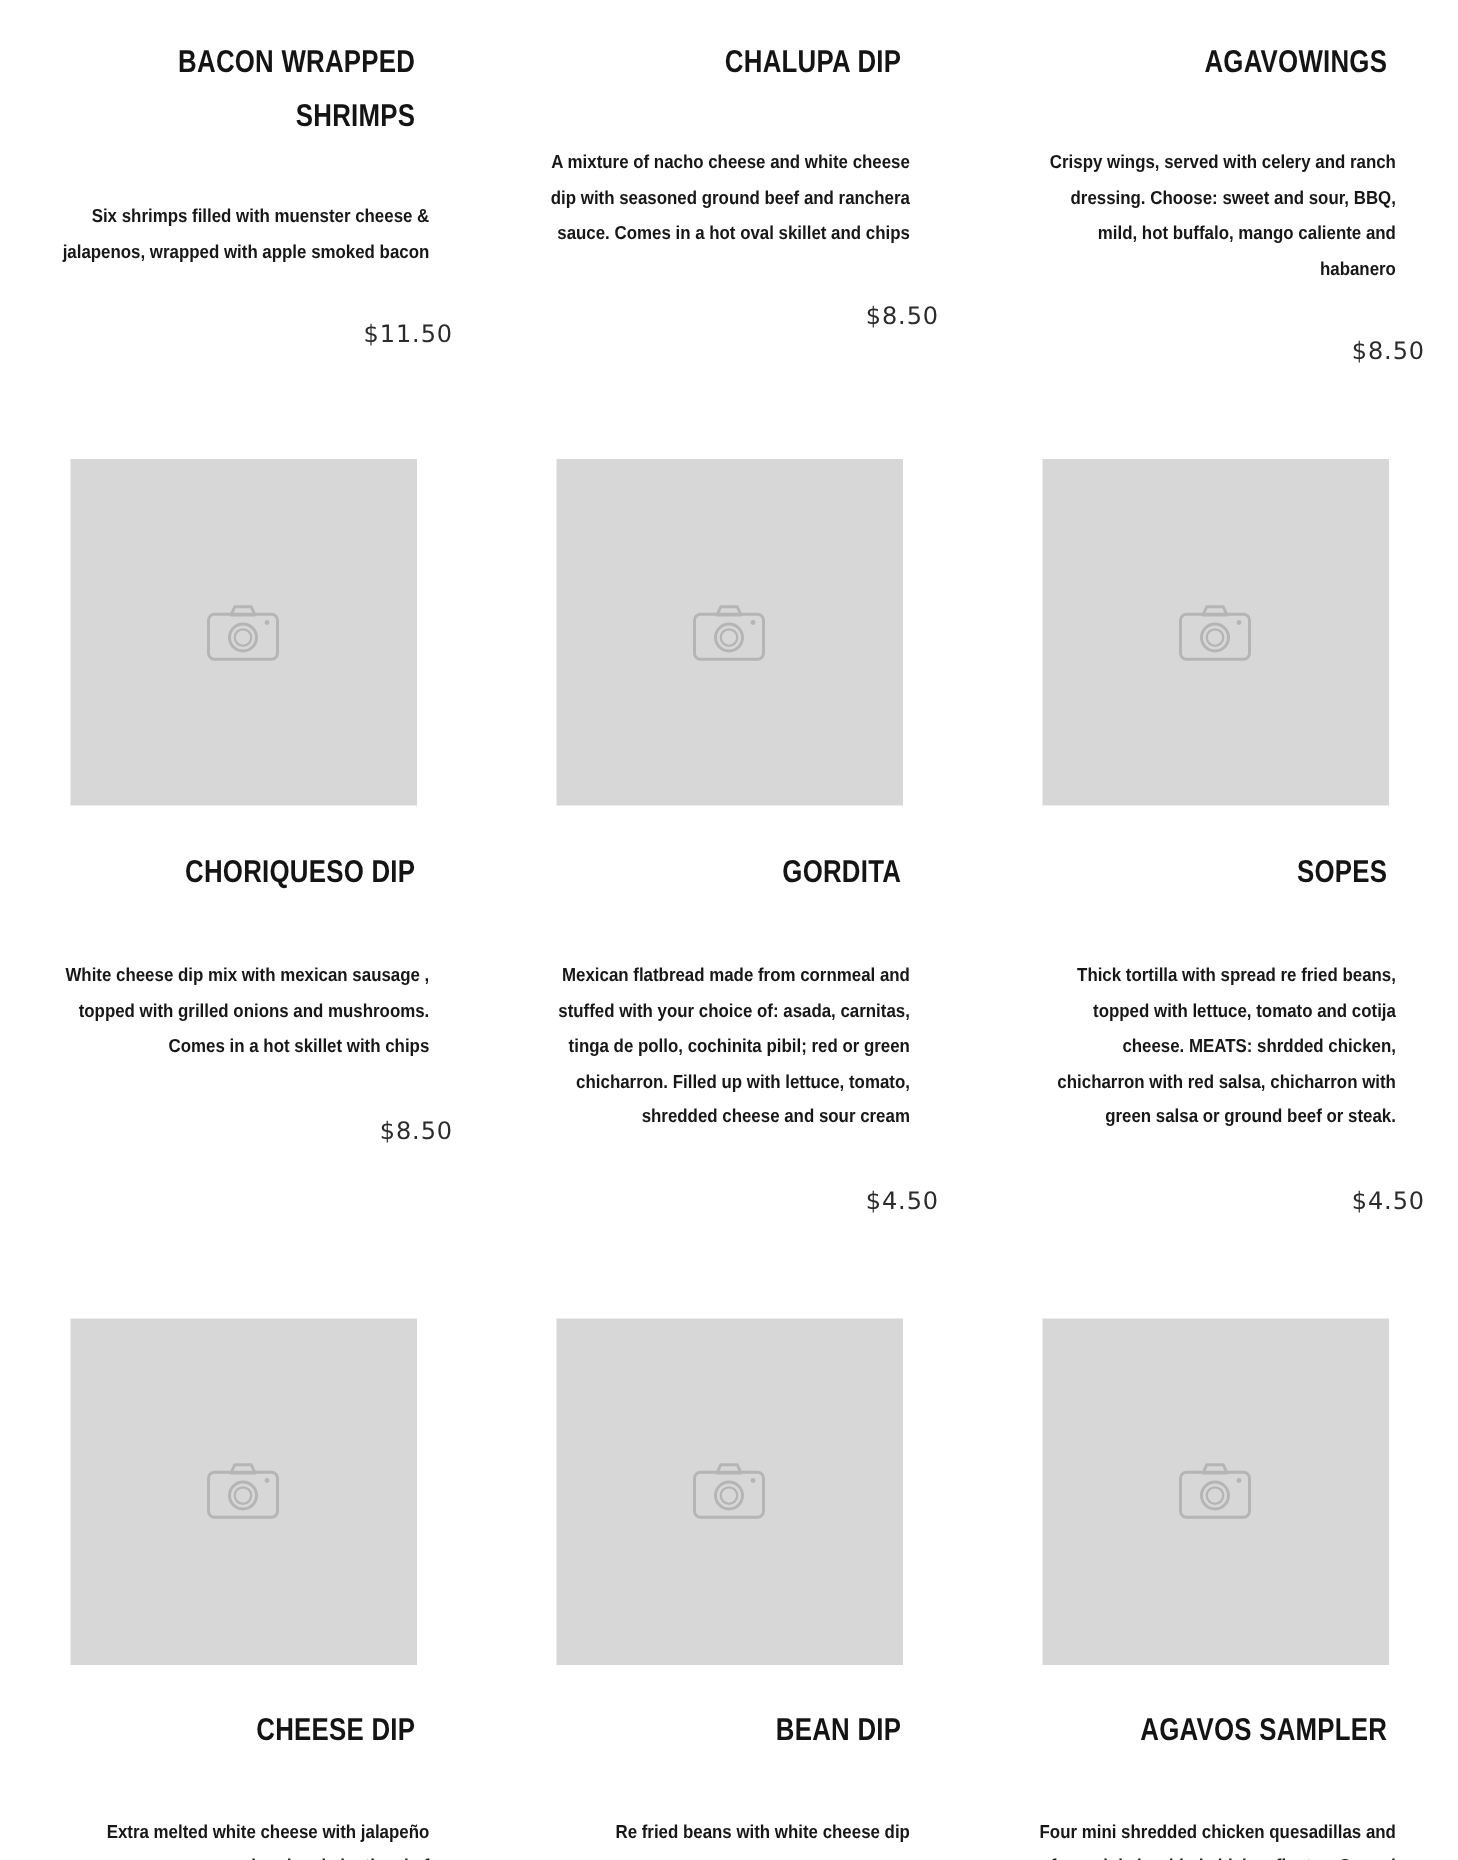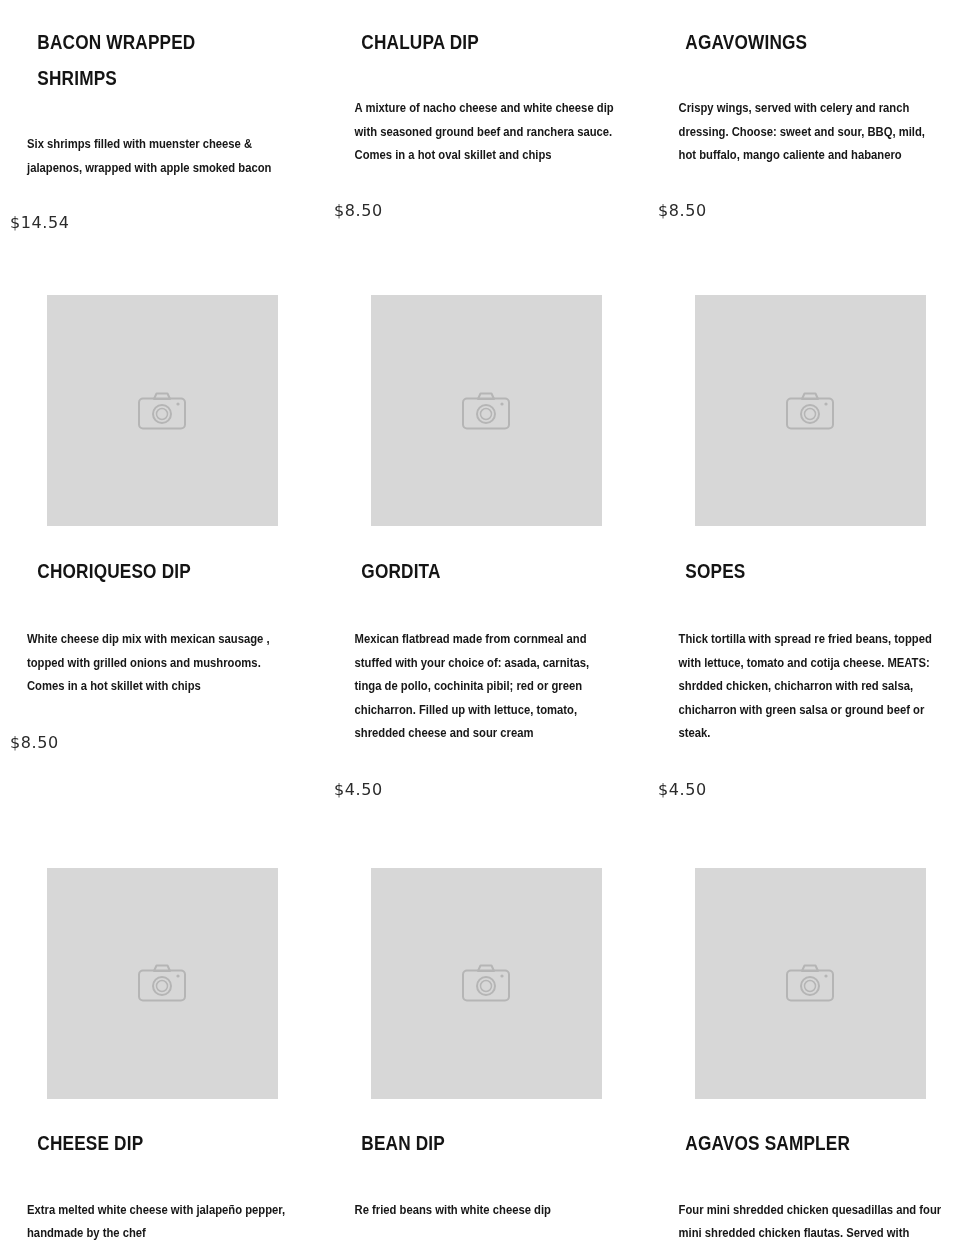--- a/index.html
+++ b/index.html
@@ -17,22 +17,22 @@
 
   .menu-grid {
     width: 972px;
     display: grid;
     grid-template-columns: 1fr 1fr 1fr;
     column-gap: 0px;
   }
 
   .menu-item {
     box-sizing: border-box;
-    padding: 0 10px;
-    text-align: left;
+    padding: 0 22px;
+    text-align: right;
   }
 
   
   .item-title {
     font-family: "Liberation Sans Narrow", "Liberation Sans", sans-serif;
     font-weight: bold;
     font-size: 21px;
     line-height: 36px;
     letter-spacing: 0.2px;
     color: #141414;
@@ -100,21 +100,21 @@
 </head>
 <body>
 
 <div>
 
   <div class="menu-grid row-a">
     <div class="menu-item col-1">
       <div class="item-title">BACON WRAPPED
 SHRIMPS</div>
       <div class="item-desc">Six shrimps filled with muenster cheese &amp; jalapenos, wrapped with apple smoked bacon</div>
-      <div class="item-price">$14.54</div>
+      <div class="item-price">$11.50</div>
     </div>
     <div class="menu-item col-2">
       <div class="item-title">CHALUPA DIP</div>
       <div class="item-desc">A mixture of nacho cheese and white cheese dip with seasoned ground beef and ranchera sauce. Comes in a hot oval skillet and chips</div>
       <div class="item-price">$8.50</div>
     </div>
     <div class="menu-item col-3">
       <div class="item-title">AGAVOWINGS</div>
       <div class="item-desc">Crispy wings, served with celery and ranch dressing. Choose: sweet and sour, BBQ, mild, hot buffalo, mango caliente and habanero</div>
       <div class="item-price">$8.50</div>

